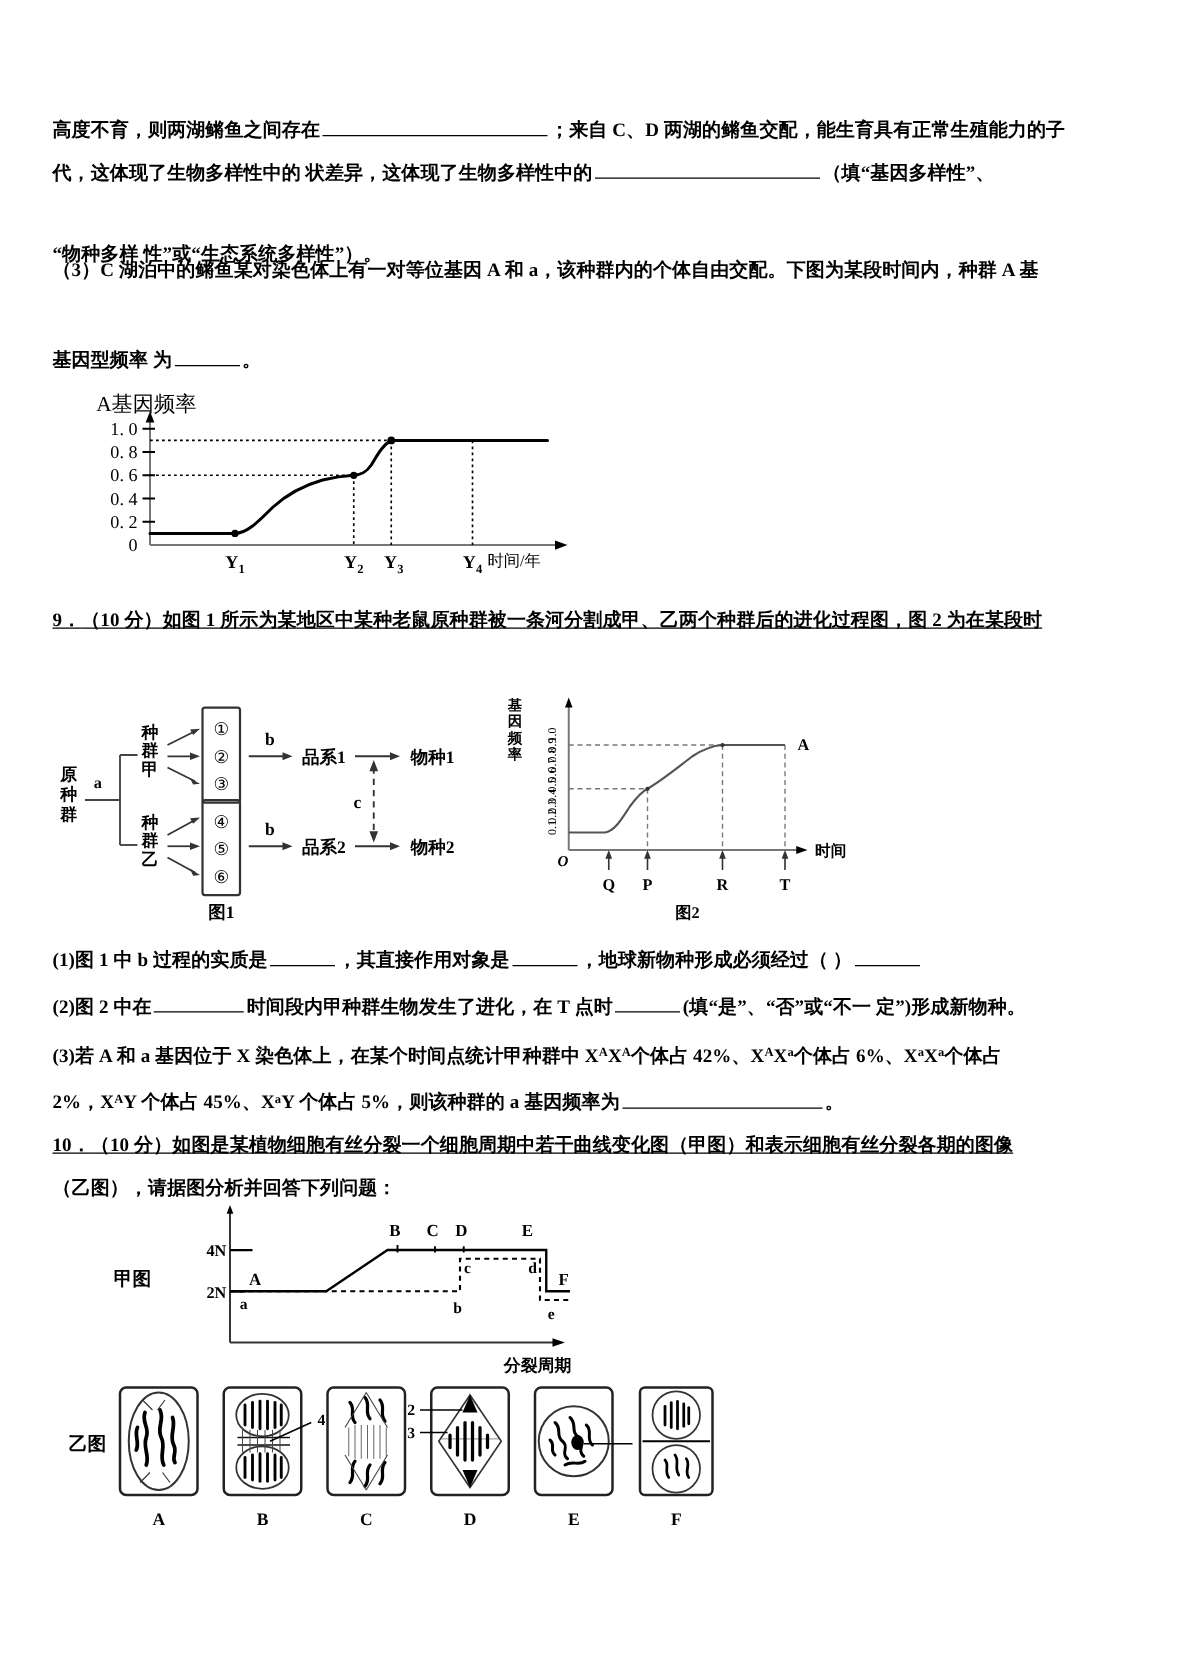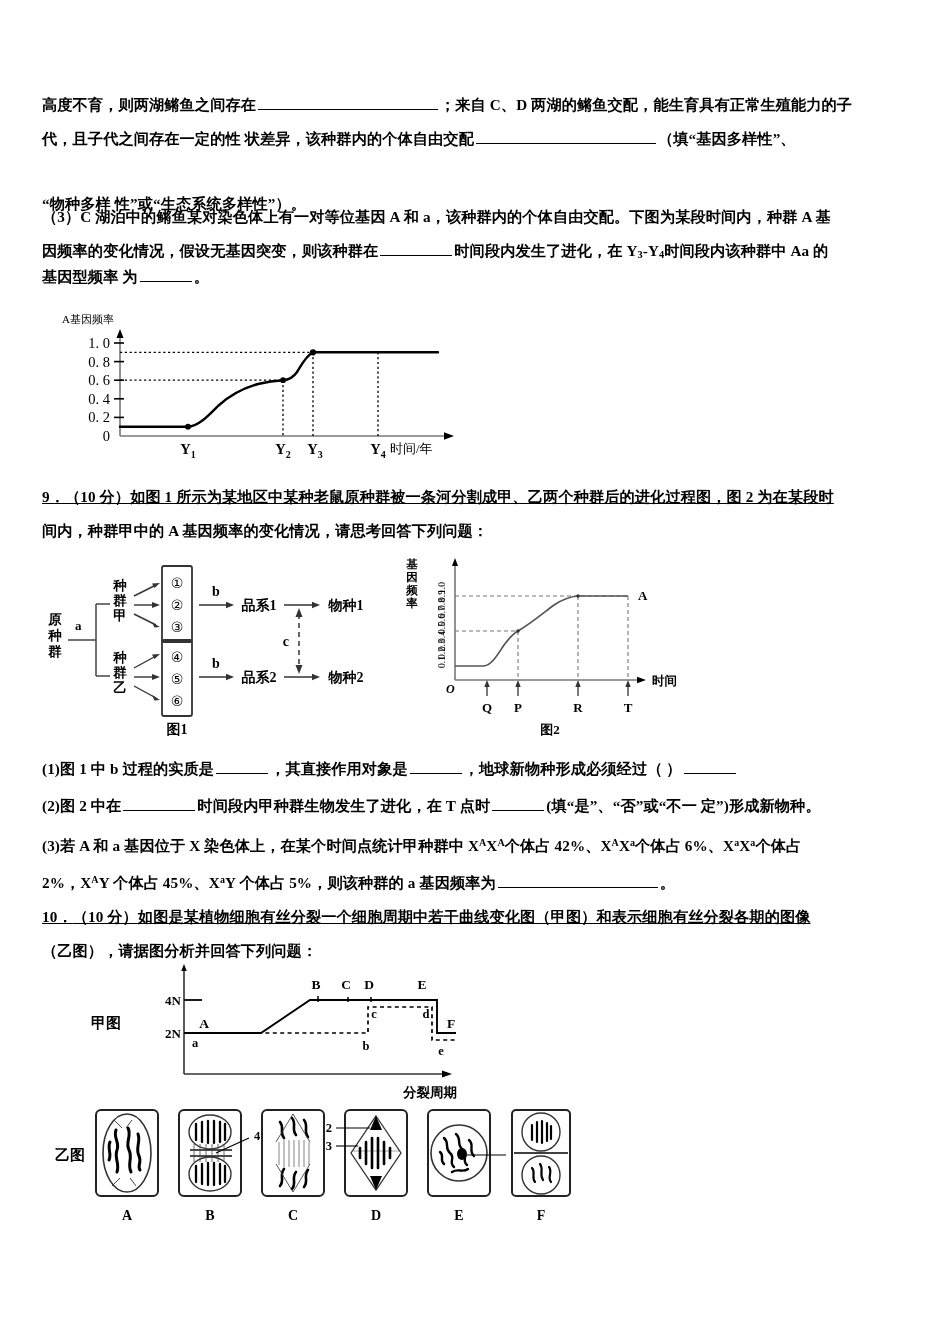--- a/index.html
+++ b/index.html
@@ -49,22 +49,22 @@
   
   .chart1-wrap {
     position: absolute;
     left: 48px;
     top: 312px;
     width: 430px;
     height: 152px;
   }
   .c1-ylabel {
     position: absolute;
-    left: 14px; top: 0px;
-    font-size: 11px;
+    left: 29px; top: 0px;
+    font-size: 17px;
     white-space: nowrap;
     font-family: "Liberation Serif", serif;
   }
   .c1-xlabel {
     position: absolute;
     left: 342px; top: 128px;
     font-size: 13px;
     white-space: nowrap;
   }
   .c1-svg { position: absolute; left: 0; top: 0; }
@@ -112,33 +112,30 @@
 </style>
 </head>
 <body>
 
 <div class="page">
 
   <div class="body-text" style="top:88px;">
     <span>高度不育，则两湖鳉鱼之间存在</span><span class="blank b-xxl"></span><span>；来自 C、D 两湖的鳉鱼交配，能生育具有正常生殖能力的子</span>
   </div>
   <div class="body-text" style="top:122px;">
-    <span>代，且子代之间存在一定的性 状差异，该种群内的个体自由交配</span><span class="blank b-xxl"></span><span>（填“基因多样性”、</span>
+    <span>代，这体现了生物多样性中的 状差异，这体现了生物多样性中的</span><span class="blank b-xxl"></span><span>（填“基因多样性”、</span>
   </div>
   <div class="body-text" style="top:156px;margin-top:31px;">
     <span>“物种多样 性”或“生态系统多样性”）。</span>
   </div>
 
   <div class="body-text" style="top:200px;">
     <span>（3）C 湖泊中的鳉鱼某对染色体上有一对等位基因 A 和 a，该种群内的个体自由交配。下图为某段时间内，种群 A 基</span>
   </div>
-  <div class="body-text" style="top:234px;">
-    <span>因频率的变化情况，假设无基因突变，则该种群在</span><span class="blank b-md"></span><span>时间段内发生了进化，在 Y</span><sub>3</sub><span>-Y</span><sub>4</sub><span>时间段内该种群中 Aa 的</span>
-  </div>
-  <div class="body-text" style="top:260px;">
+  <div class="body-text" style="top:272px;">
     <span>基因型频率 为</span><span class="blank b-sm"></span><span>。</span>
   </div>
 
   <div class="chart1-wrap">
     <div class="c1-ylabel">A基因频率</div>
     <div class="c1-xlabel">时间/年</div>
     <svg class="c1-svg" width="430" height="152" viewBox="0 0 430 152">
 
       <line x1="72" y1="24" x2="72" y2="124" stroke="#777" stroke-width="1.6"></line>
       <polygon points="72,17 68.5,26 75.5,26" fill="#000"></polygon>
@@ -183,23 +180,20 @@
         <text x="140" y="142">Y<tspan font-size="10" dy="4">1</tspan></text>
         <text x="235" y="142">Y<tspan font-size="10" dy="4">2</tspan></text>
         <text x="267" y="142">Y<tspan font-size="10" dy="4">3</tspan></text>
         <text x="330" y="142">Y<tspan font-size="10" dy="4">4</tspan></text>
       </g>
     </svg>
   </div>
 
   <div class="body-text" style="top:480px;text-decoration:underline;">
     <span>9．</span><span>（10 分）</span><span>如图 1 所示为某地区中某种老鼠原种群被一条河分割成甲、乙两个种群后的进化过程图，图 2 为在某段时</span>
-  </div>
-  <div class="body-text" style="top:514px;">
-    <span>间内，种群甲中的 A 基因频率的变化情况，请思考回答下列问题：</span>
   </div>
 
   <div class="fig1-wrap">
     <svg class="fig1-svg" width="350" height="188" viewBox="0 0 350 188">
 
       <g font-family="Liberation Serif, serif" font-size="13.5" font-weight="bold" fill="#000" text-anchor="middle">
         <text x="11" y="72">原</text>
         <text x="11" y="88">种</text>
         <text x="11" y="104">群</text>
       </g>

